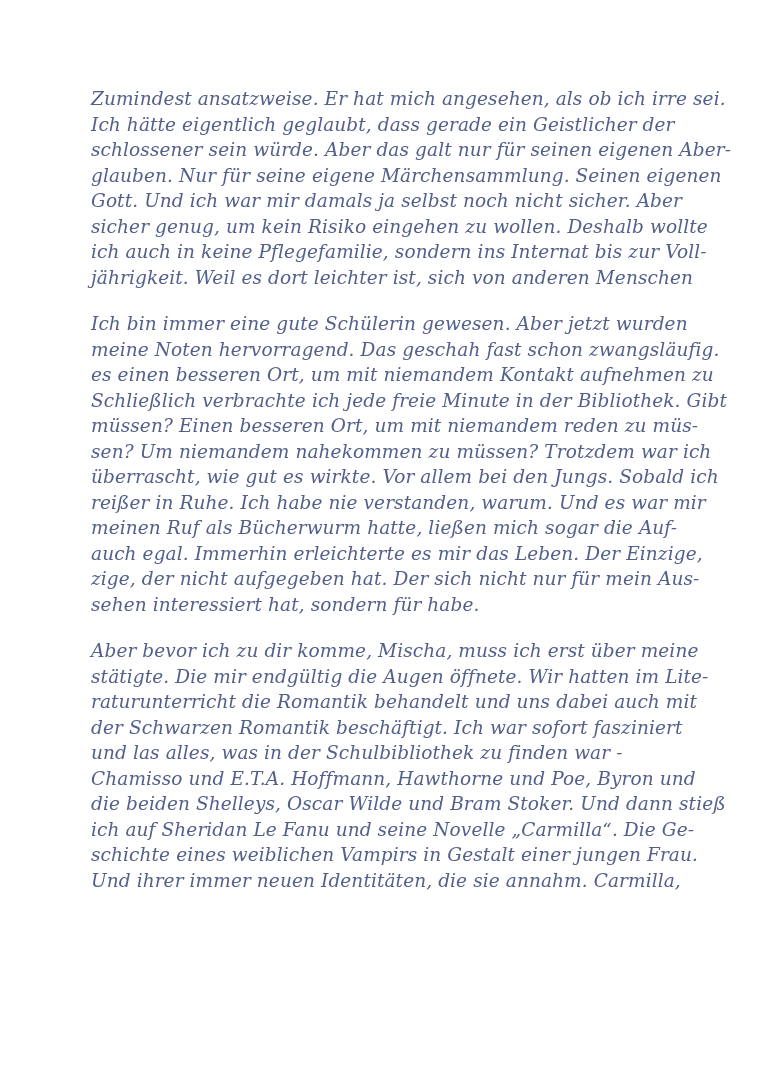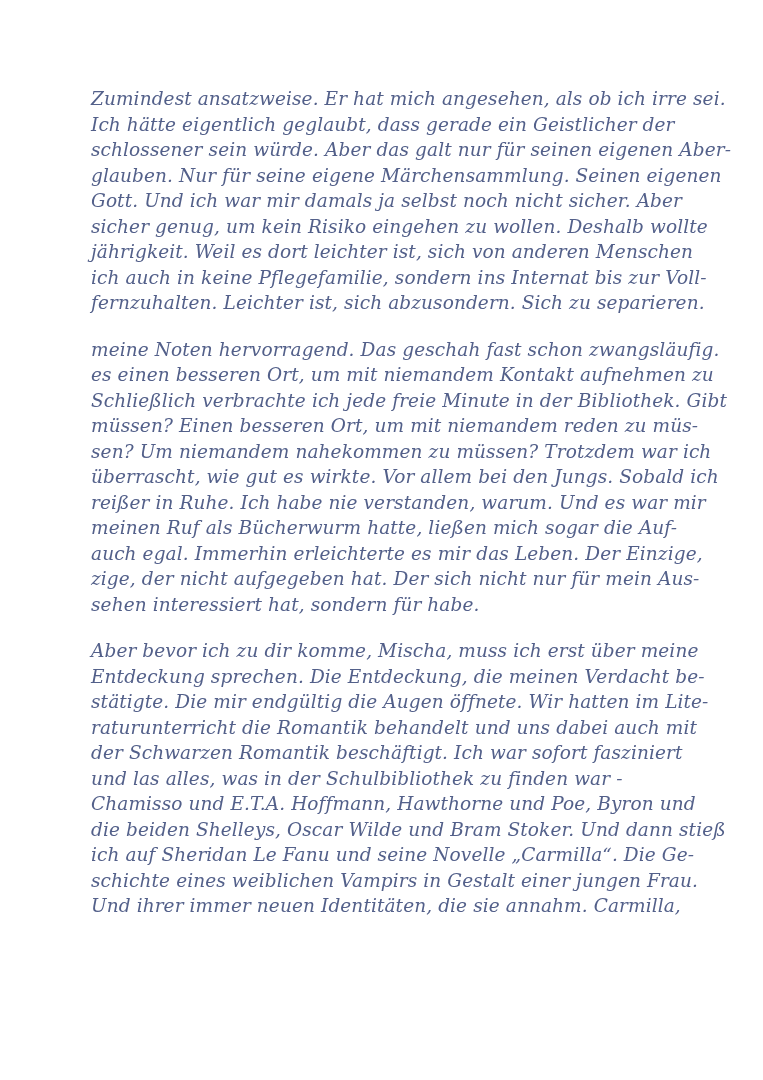--- a/index.html
+++ b/index.html
@@ -39,42 +39,41 @@
 <div class="page">
   <div class="text-block">
 
     <div class="paragraph">
       <div class="line">Zumindest ansatzweise. Er hat mich angesehen, als ob ich irre sei.</div>
       <div class="line">Ich hätte eigentlich geglaubt, dass gerade ein Geistlicher der</div>
       <div class="line">schlossener sein würde. Aber das galt nur für seinen eigenen Aber-</div>
       <div class="line">glauben. Nur für seine eigene Märchensammlung. Seinen eigenen</div>
       <div class="line">Gott. Und ich war mir damals ja selbst noch nicht sicher. Aber</div>
       <div class="line">sicher genug, um kein Risiko eingehen zu wollen. Deshalb wollte</div>
+      <div class="line">ich auch in keine Pflegefamilie, sondern ins Internat bis zur Voll-</div>
       <div class="line">jährigkeit. Weil es dort leichter ist, sich von anderen Menschen</div>
-      <div class="line">ich auch in keine Pflegefamilie, sondern ins Internat bis zur Voll-</div>
-      <div class="line">fernzuhalten. Leichter ist, sich abzusondern. Sich zu separieren.</div>
     </div>
 
     <div class="paragraph">
+      <div class="line">Ich bin immer eine gute Schülerin gewesen. Aber jetzt wurden</div>
       <div class="line">meine Noten hervorragend. Das geschah fast schon zwangsläufig.</div>
       <div class="line">es einen besseren Ort, um mit niemandem Kontakt aufnehmen zu</div>
       <div class="line">Schließlich verbrachte ich jede freie Minute in der Bibliothek. Gibt</div>
       <div class="line">müssen? Einen besseren Ort, um mit niemandem reden zu müs-</div>
       <div class="line">sen? Um niemandem nahekommen zu müssen? Trotzdem war ich</div>
       <div class="line">überrascht, wie gut es wirkte. Vor allem bei den Jungs. Sobald ich</div>
       <div class="line">reißer in Ruhe. Ich habe nie verstanden, warum. Und es war mir</div>
       <div class="line">meinen Ruf als Bücherwurm hatte, ließen mich sogar die Auf-</div>
       <div class="line">auch egal. Immerhin erleichterte es mir das Leben. Der Einzige,</div>
       <div class="line">zige, der nicht aufgegeben hat. Der sich nicht nur für mein Aus-</div>
       <div class="line">sehen interessiert hat, sondern für habe.</div>
     </div>
 
     <div class="paragraph">
       <div class="line">Aber bevor ich zu dir komme, Mischa, muss ich erst über meine</div>
-      <div class="line">Entdeckung sprechen. Die Entdeckung, die meinen Verdacht be-</div>
       <div class="line">stätigte. Die mir endgültig die Augen öffnete. Wir hatten im Lite-</div>
       <div class="line">raturunterricht die Romantik behandelt und uns dabei auch mit</div>
       <div class="line">der Schwarzen Romantik beschäftigt. Ich war sofort fasziniert</div>
       <div class="line">und las alles, was in der Schulbibliothek zu finden war -</div>
       <div class="line">Chamisso und E.T.A. Hoffmann, Hawthorne und Poe, Byron und</div>
       <div class="line">die beiden Shelleys, Oscar Wilde und Bram Stoker. Und dann stieß</div>
       <div class="line">ich auf Sheridan Le Fanu und seine Novelle „Carmilla“. Die Ge-</div>
       <div class="line">schichte eines weiblichen Vampirs in Gestalt einer jungen Frau.</div>
       <div class="line">Und ihrer immer neuen Identitäten, die sie annahm. Carmilla,</div>
     </div>

